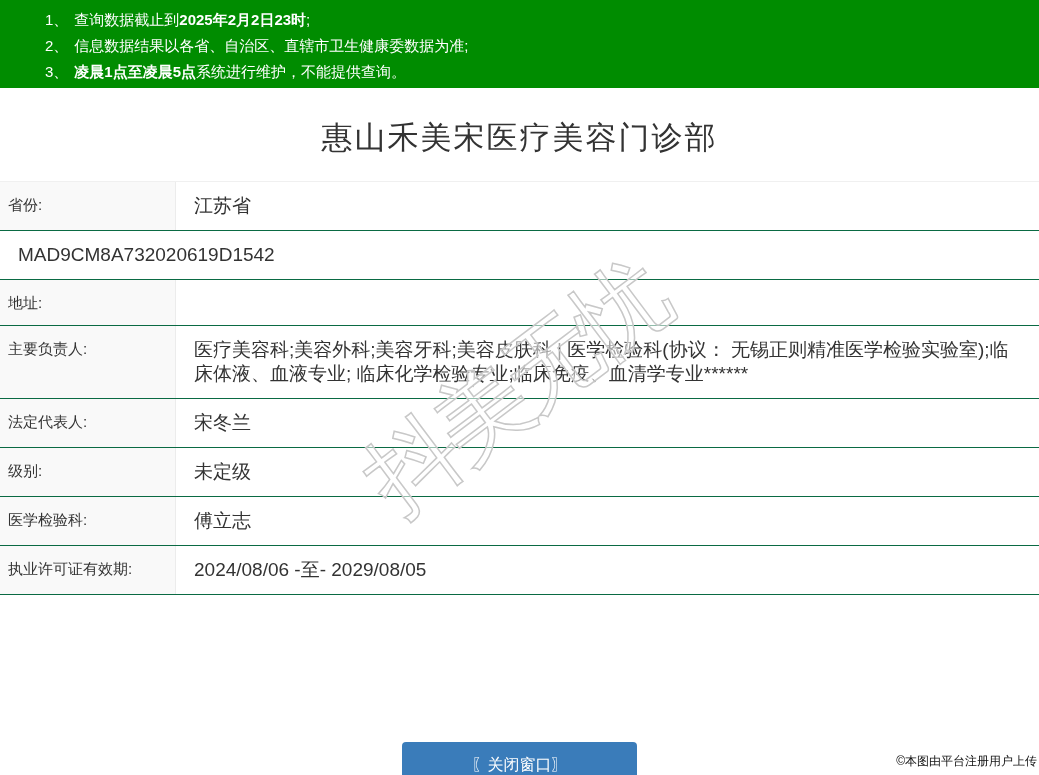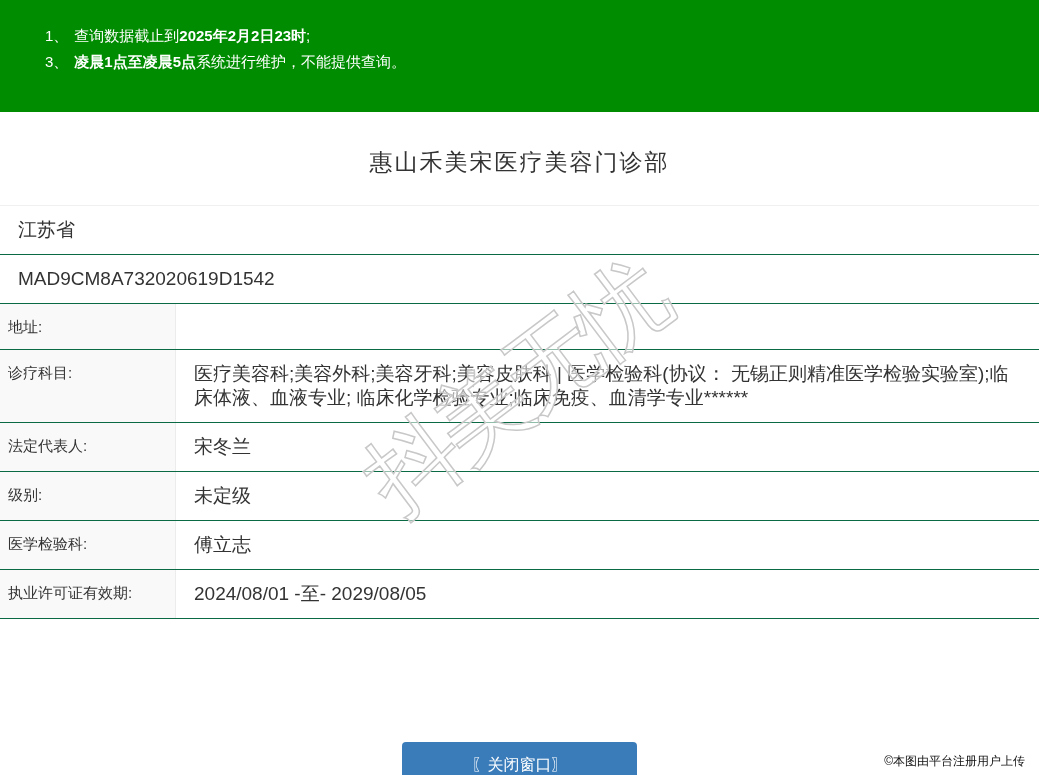--- a/index.html
+++ b/index.html
@@ -8,91 +8,93 @@
     --button-blue:#3a7cba;
     --label-bg:#f9f9f9;
     --text:#333333;
   }
   *{box-sizing:border-box;margin:0;padding:0;}
   html,body{width:1039px;height:775px;overflow:hidden;background:#fff;
     font-family:"Liberation Sans","DejaVu Sans",sans-serif;color:var(--text);}
   body{position:relative;}
 
   
-  .notice{background:var(--banner-green);height:112px;padding:23px 10px 0 45px;color:#fff;}
+  .notice{background:var(--banner-green);height:88px;padding:7px 10px 0 45px;color:#fff;}
   .notice-line{font-size:15px;line-height:26px;white-space:nowrap;}
   .notice-line .marker{margin-right:6px;}
   .notice-line b{font-weight:bold;}
 
   
-  .page-title{margin-top:27px;text-align:center;font-size:23px;letter-spacing:2px;
+  .page-title{margin-top:27px;text-align:center;font-size:31px;letter-spacing:2px;
     color:#333;font-weight:400;height:46px;line-height:46px;}
 
   
   .info-table{margin-top:20px;border-top:1px solid #f0f0f0;}
   .info-row{display:flex;border-bottom:1px solid var(--divider-green);}
   .row-label{width:176px;flex:0 0 176px;background:var(--label-bg);
     border-right:1px solid #ececec;padding:12px 8px 12px 8px;font-size:15px;line-height:21px;}
   .row-value{flex:1;padding:12px 24px 12px 18px;font-size:19px;line-height:24px;}
 
   
   .watermark{position:absolute;left:0;top:0;width:1039px;height:775px;
     pointer-events:none;z-index:5;}
 
   
   .close-btn{position:absolute;left:402px;top:742px;width:235px;height:46px;
     background:var(--button-blue);border:none;border-radius:4px;color:#fff;
     font-size:16px;line-height:36px;text-align:center;cursor:pointer;z-index:6;
     font-family:"Liberation Sans","DejaVu Sans",sans-serif;}
 
   
-  .copyright{position:absolute;right:14px;top:753px;font-size:12px;color:#111;z-index:7;
+  .copyright{position:absolute;right:2px;top:753px;font-size:12px;color:#111;z-index:7;
     text-shadow:-1px 0 #fff,1px 0 #fff,0 -1px #fff,0 1px #fff;}
 </style>
 </head>
 <body>
 
 <div class="notice">
   <div>
       <div class="notice-line"><span class="marker">1、</span><span>查询数据截止到</span><b>2025年2月2日23时</b><span>;</span></div>
+      <div class="notice-line"><span class="marker">2、</span><span>信息数据结果以各省、自治区、直辖市卫生健康委数据为准;</span></div>
       <div class="notice-line"><span class="marker">3、</span><b>凌晨1点至凌晨5点</b><span>系统进行维护，不能提供查询。</span></div>
     </div>
 </div>
 
 <h1 class="page-title">惠山禾美宋医疗美容门诊部</h1>
 
 <div class="info-table">
     <div class="info-row">
+      <div class="row-label">省份:</div>
       <div class="row-value">江苏省</div>
     </div>
     <div class="info-row">
       <div class="row-value">MAD9CM8A732020619D1542</div>
     </div>
     <div class="info-row">
       <div class="row-label">地址:</div>
     </div>
     <div class="info-row">
-      <div class="row-label">诊疗科目:</div>
+      <div class="row-label">主要负责人:</div>
       <div class="row-value">医疗美容科;美容外科;美容牙科;美容皮肤科 | 医学检验科(协议： 无锡正则精准医学检验实验室);临床体液、血液专业; 临床化学检验专业;临床免疫、血清学专业******</div>
     </div>
     <div class="info-row">
       <div class="row-label">法定代表人:</div>
       <div class="row-value">宋冬兰</div>
     </div>
     <div class="info-row">
       <div class="row-label">级别:</div>
       <div class="row-value">未定级</div>
     </div>
     <div class="info-row">
       <div class="row-label">医学检验科:</div>
       <div class="row-value">傅立志</div>
     </div>
     <div class="info-row">
       <div class="row-label">执业许可证有效期:</div>
-      <div class="row-value">2024/08/01 -至- 2029/08/05</div>
+      <div class="row-value">2024/08/06 -至- 2029/08/05</div>
     </div>
   </div>
 
 <svg class="watermark" width="1039" height="775" viewBox="0 0 1039 775" xmlns="http://www.w3.org/2000/svg">
   <text x="516" y="420" transform="rotate(-37 516 390)" text-anchor="middle" font-size="92" letter-spacing="-6" fill="rgba(255,255,255,0.55)" stroke="#c8c8c8" stroke-width="1.5">抖美无忧</text>
 </svg>
 
 <button class="close-btn">〖关闭窗口〗</button>
 
 <div class="copyright">©本图由平台注册用户上传</div>

